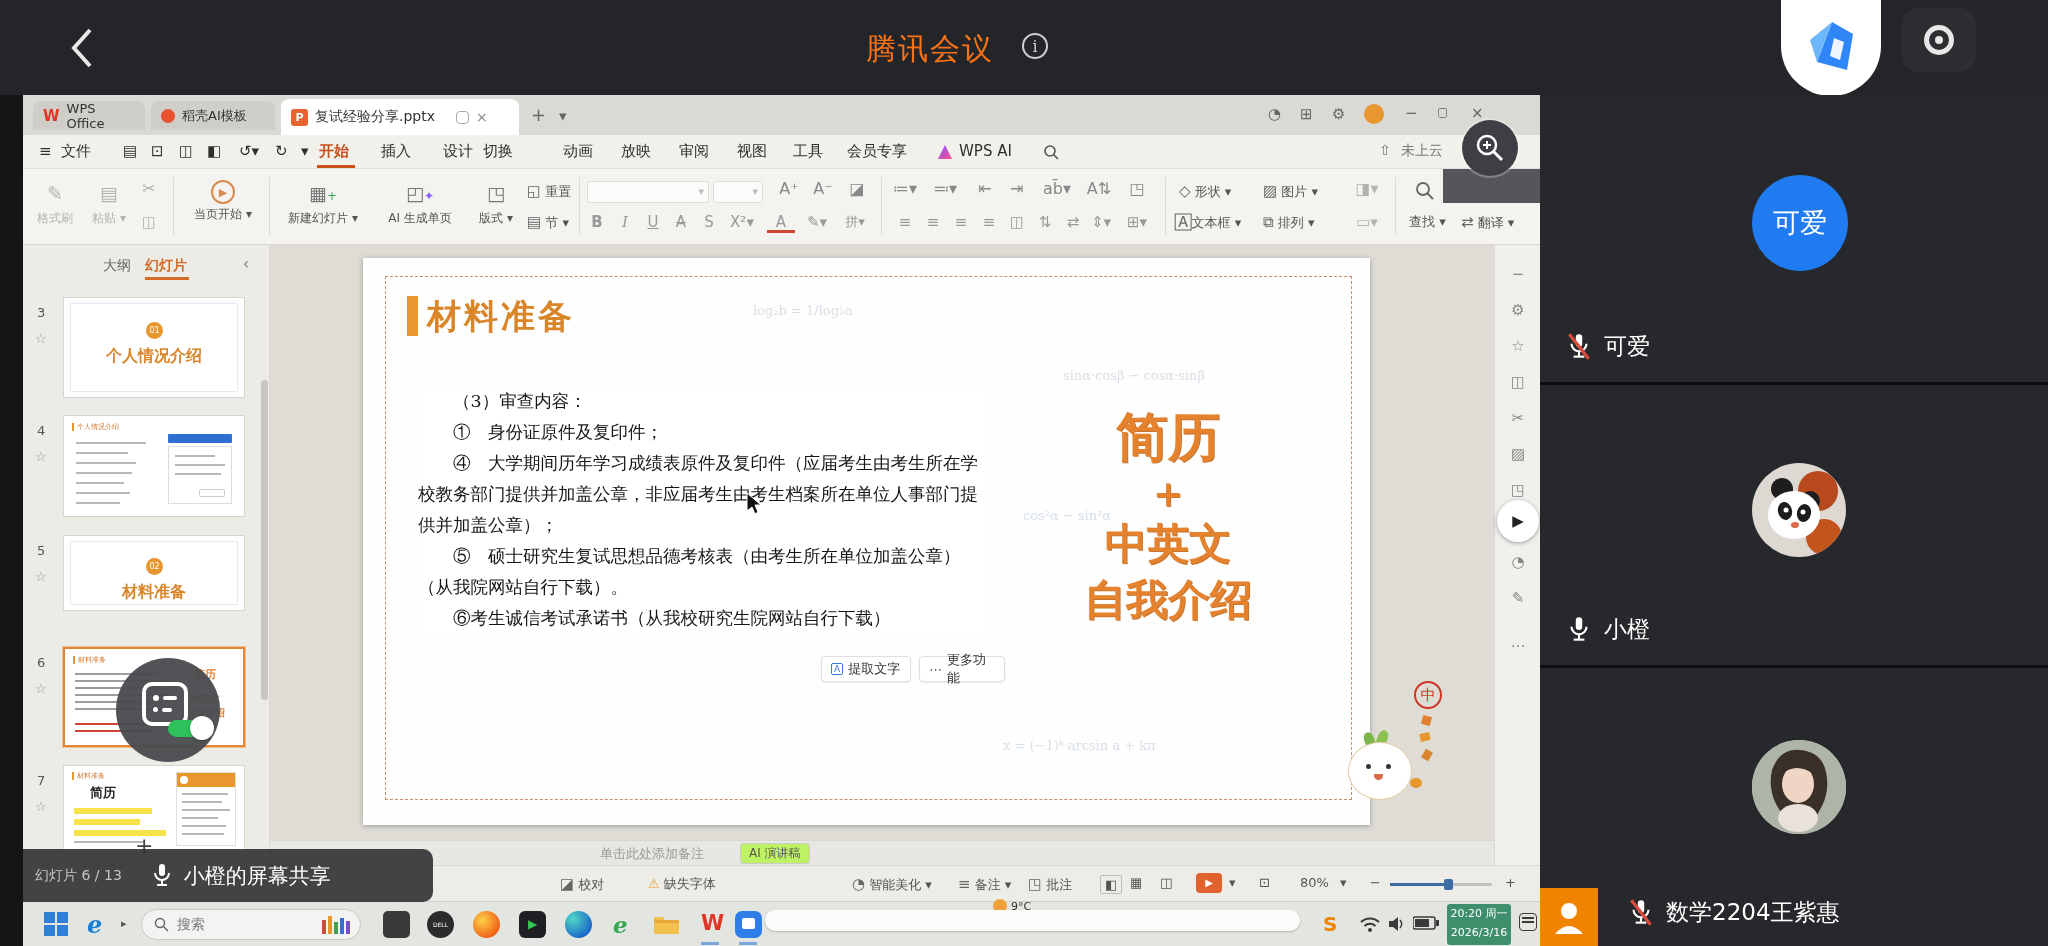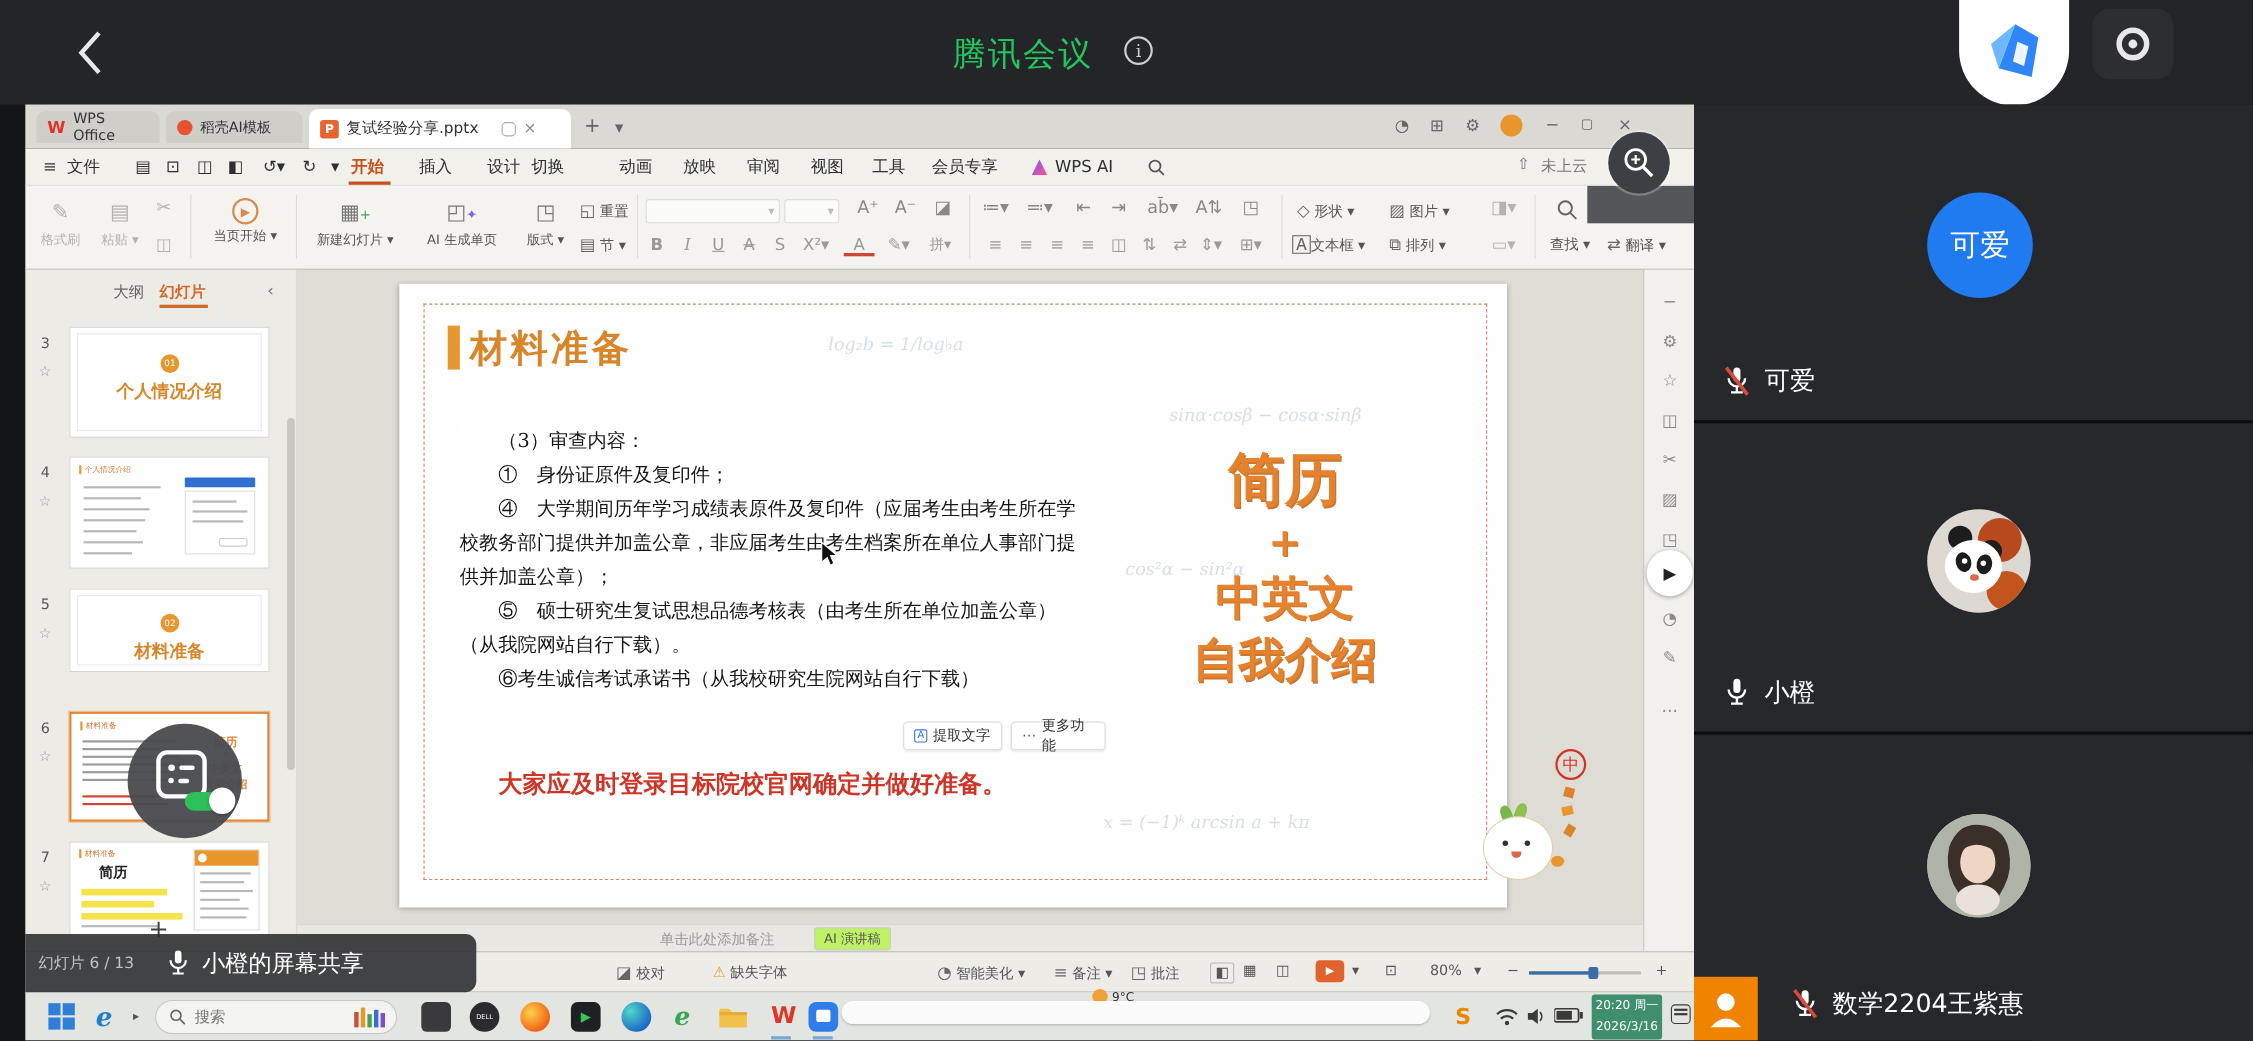--- a/index.html
+++ b/index.html
@@ -1,21 +1,21 @@
 <!DOCTYPE html>
 <html><head>
 <meta charset="utf-8">
 <style>
   *{margin:0;padding:0;box-sizing:border-box}
   html,body{width:2048px;height:946px;overflow:hidden}
   body{position:relative;background:#141517;font-family:"DejaVu Sans","Liberation Sans",sans-serif}
   .abs{position:absolute}
   
   #topbar{left:0;top:0;width:2048px;height:95px;background:#232528}
-  .mtitle{color:#22c55e;font-size:30px;font-weight:500;letter-spacing:2px}
+  .mtitle{color:#f97316;font-size:30px;font-weight:500;letter-spacing:2px}
   .info-c{width:26px;height:26px;border:2px solid #cfcfcf;border-radius:50%;color:#cfcfcf;font-size:16px;text-align:center;line-height:23px;font-family:"DejaVu Serif",serif}
   #notch{left:1781px;top:0;width:100px;height:96px;background:#fff;border-radius:0 0 50px 50px}
   #recbtn{left:1902px;top:8px;width:74px;height:64px;background:#2d2e31;border-radius:16px}
   #recbtn .ring{position:absolute;left:22px;top:17px;width:30px;height:30px;border:5px solid #e8e8e8;border-radius:50%}
   #recbtn .dot{position:absolute;left:33px;top:28px;width:8px;height:8px;background:#e8e8e8;border-radius:50%}
   
   #tabbar{left:23px;top:95px;width:1517px;height:40px;background:#dbd9d4}
   .wtab{position:absolute;top:6px;height:29px;border-radius:8px 8px 0 0;display:flex;align-items:center;gap:7px;padding:0 10px;font-size:13px;color:#333;background:#d0cec9}
   .wtab.active{background:#fff;top:4px;height:36px;font-size:14px}
   .gi{color:#666;font-size:15px}
@@ -39,21 +39,21 @@
   .tnum{position:absolute;left:14px;font-size:13px;color:#555}
   .tstar{position:absolute;left:12px;font-size:13px;color:#999}
   .bar{position:absolute;height:2px;background:#b8b8b8}
   .rbar{position:absolute;height:2px;background:#d04634}
   .badge{position:absolute;width:17px;height:17px;border-radius:50%;background:#e8962e;color:#fff;font-size:8px;text-align:center;line-height:17px}
   .mini-title{position:absolute;font-size:7px;color:#d4762e;border-left:2px solid #e8962e;padding-left:3px;line-height:8px}
   
   #canvas{left:270px;top:245px;width:1224px;height:595px;background:#dedcd5}
   #slide{left:363px;top:258px;width:1007px;height:567px;background:#fefefe;box-shadow:0 1px 5px rgba(0,0,0,.3)}
   #dash{position:absolute;left:22px;top:18px;right:18px;bottom:25px;border:1px dashed #c98d6b}
-  .wm{position:absolute;color:#b9c6d4;opacity:.55;font-size:16px;font-style:italic;font-family:"DejaVu Serif",serif}
+  .wm{position:absolute;color:#b9c6d4;opacity:.55;font-size:13px;font-family:"DejaVu Serif",serif}
   #stitle{position:absolute;left:64px;top:36px;font-size:34px;font-weight:bold;color:#d9862a;letter-spacing:3px;font-family:"DejaVu Serif",serif}
   #stbar{position:absolute;left:44px;top:38px;width:11px;height:40px;background:#e8962e}
   #sbody{position:absolute;left:55px;top:128px;width:572px;background:#fff;font-family:"DejaVu Serif",serif;font-size:17.5px;line-height:31px;color:#161616}
   #sbody p{text-indent:2em}
   .fbtn{position:absolute;height:26px;background:#fff;border:1px solid #e0e0e0;border-radius:4px;font-size:13px;color:#333;display:flex;align-items:center;gap:5px;padding:0 9px;box-shadow:0 1px 2px rgba(0,0,0,.08)}
   #snote{position:absolute;left:90px;top:438px;font-size:22px;font-weight:bold;color:#cf3526;line-height:34px;font-family:"DejaVu Serif",serif}
   #sside{position:absolute;left:700px;top:146px;width:210px;text-align:center;color:#e5822d;font-weight:bold;font-family:"DejaVu Serif",serif;text-shadow:1px 1px 0 #c9762f}
   
   #rtool{left:1494px;top:245px;width:46px;height:620px;background:#f1f0ec;border-left:1px solid #d9d7d1}
   .vic{position:absolute;left:0;width:46px;text-align:center;font-size:15px;color:#888}
@@ -353,21 +353,20 @@
   </div>
   <div class="fbtn" style="left:458px;top:398px;width:90px">
     <span style="color:#3a7bd5;border:1px solid #3a7bd5;border-radius:2px;font-size:9px;padding:0 2px">A</span>
     <span>提取文字</span>
   </div>
   <div class="fbtn" style="left:556px;top:398px;width:86px">
     <span style="color:#555">⋯</span>
     <span>更多功能</span>
   </div>
   <div id="snote">
-    <div>大家应及时登录目标院校官网确定并做好准备。</div>
   </div>
   <div id="sside">
     <div style="font-size:52px;line-height:66px">简历</div>
     <div style="font-size:36px;line-height:46px">+</div>
     <div style="font-size:42px;line-height:56px">中英文</div>
     <div style="font-size:42px;line-height:56px">自我介绍</div>
   </div>
 </div>
 
 <div class="abs" style="left:1414px;top:681px;width:28px;height:28px;border:2px solid #cf3526;border-radius:50%;color:#cf3526;font-size:15px;text-align:center;line-height:25px;font-family:'DejaVu Serif',serif;z-index:5">中</div>

